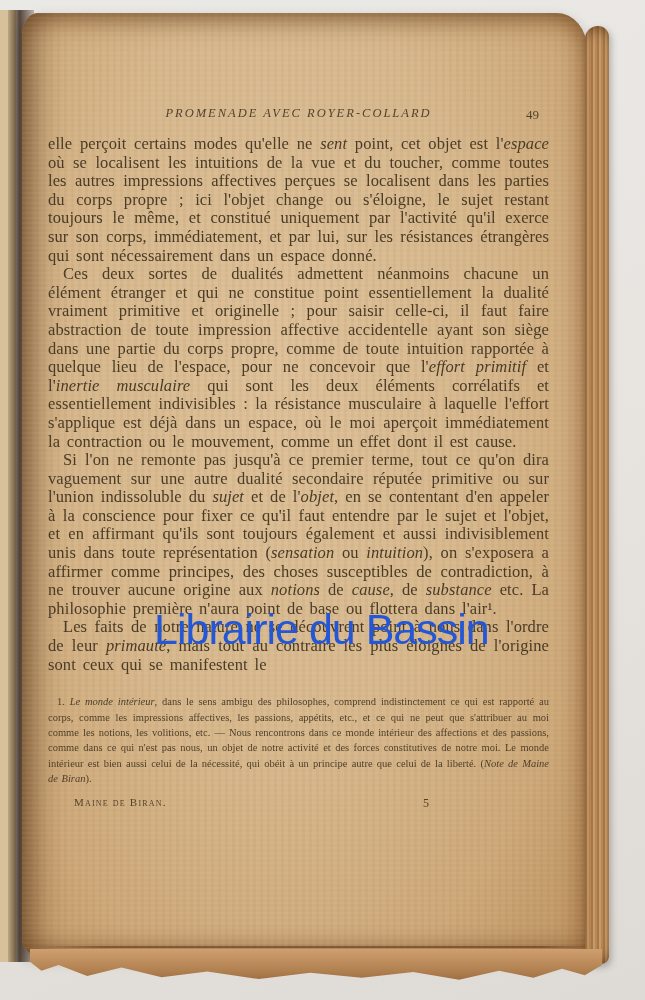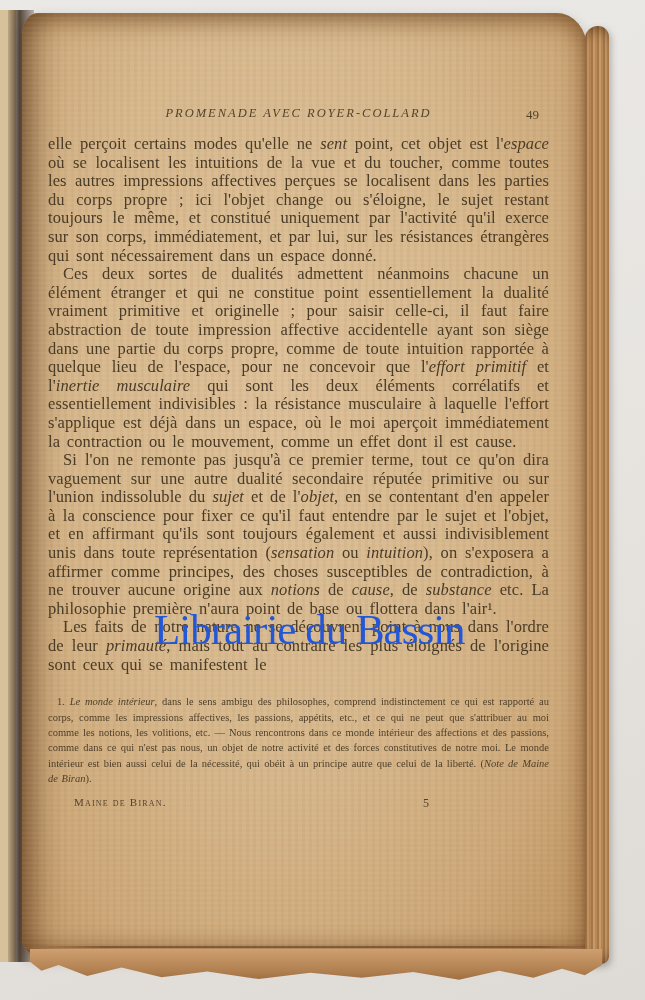--- a/index.html
+++ b/index.html
@@ -84,21 +84,21 @@
   .footer-row{position:relative;height:16px;margin-top:9px;}
   .footer-signature{
     position:absolute;left:26px;top:0;font-variant:small-caps;
     font-size:11px;letter-spacing:1.2px;color:#51412a;
   }
   .gathering-mark{position:absolute;left:375px;top:0;font-size:12px;color:#51412a;}
 
   
   .watermark{
     position:absolute;left:154px;top:605px;z-index:6;
-    font-family:Liberation Serif, serif;
+    font-family:Liberation Sans, sans-serif;
     font-size:43px;font-weight:500;letter-spacing:-1px;
     color:#2457d5;white-space:nowrap;
   }
 </style>
 </head>
 <body>
 
 <div class="prev-page"></div>
 <div class="gutter"></div>
 

